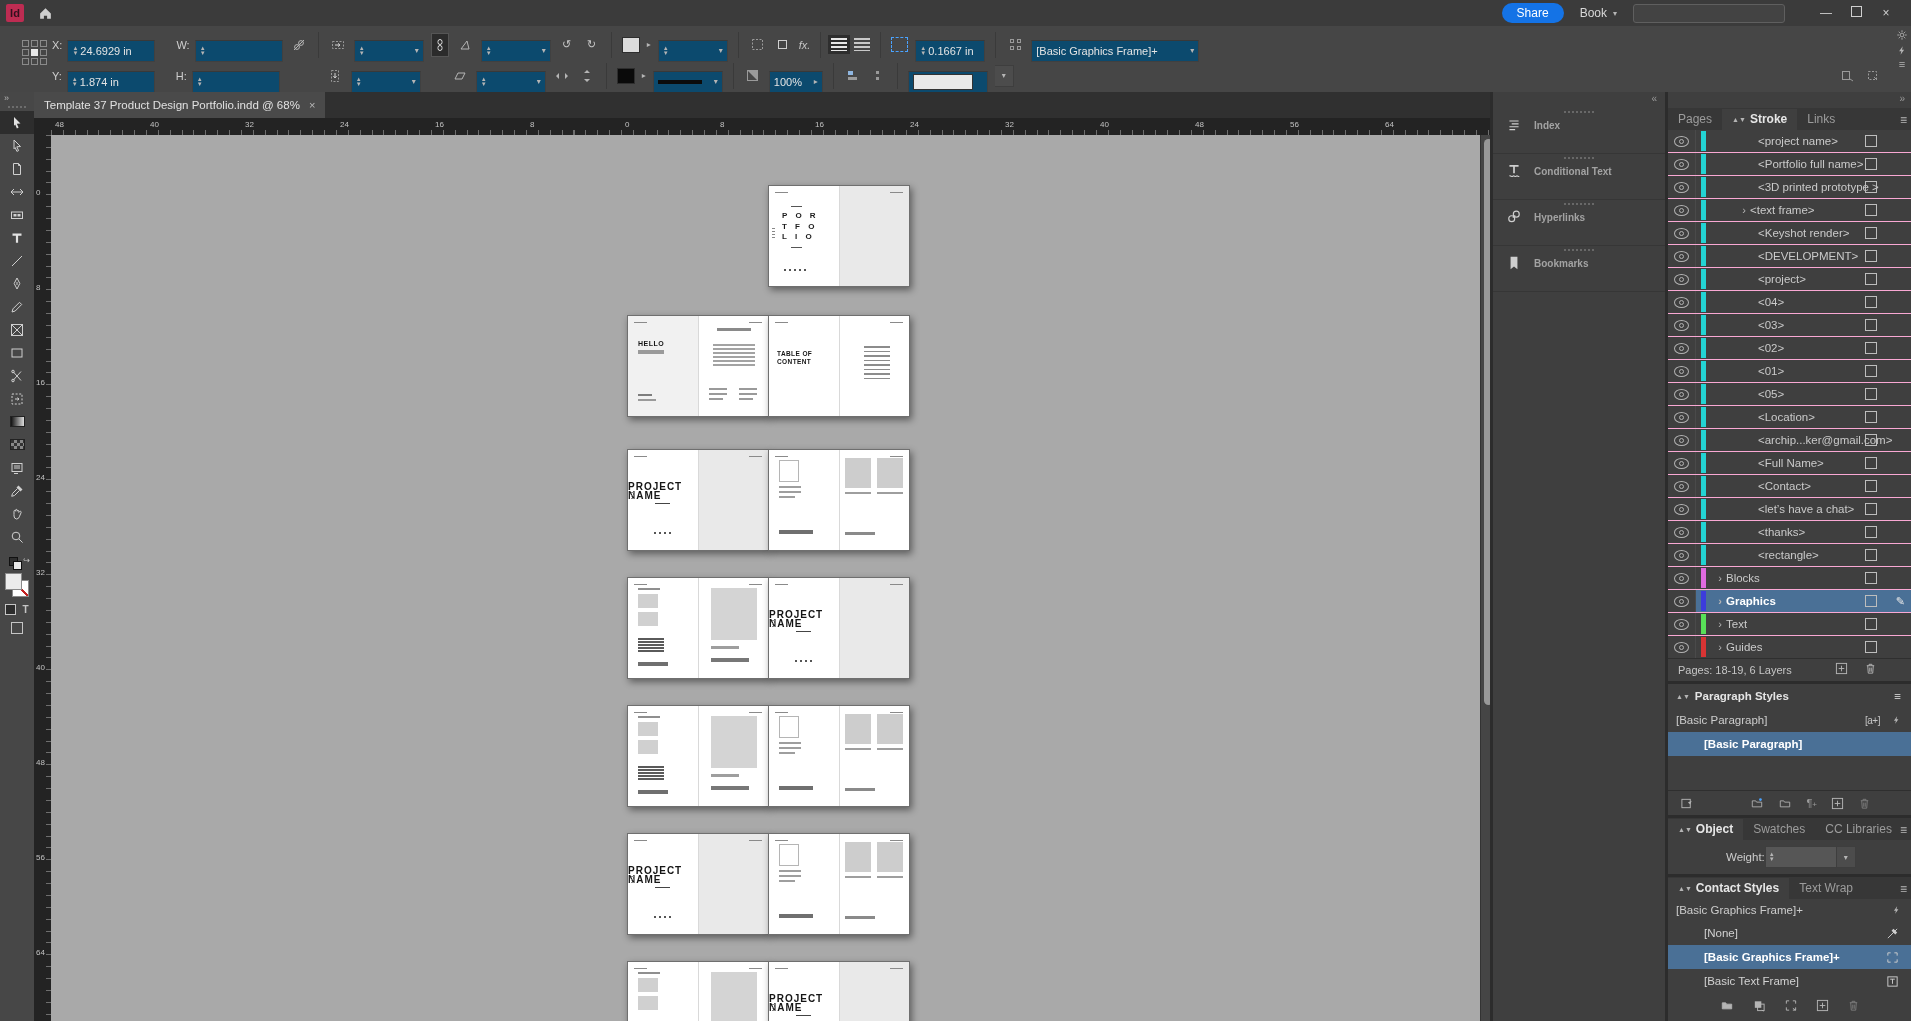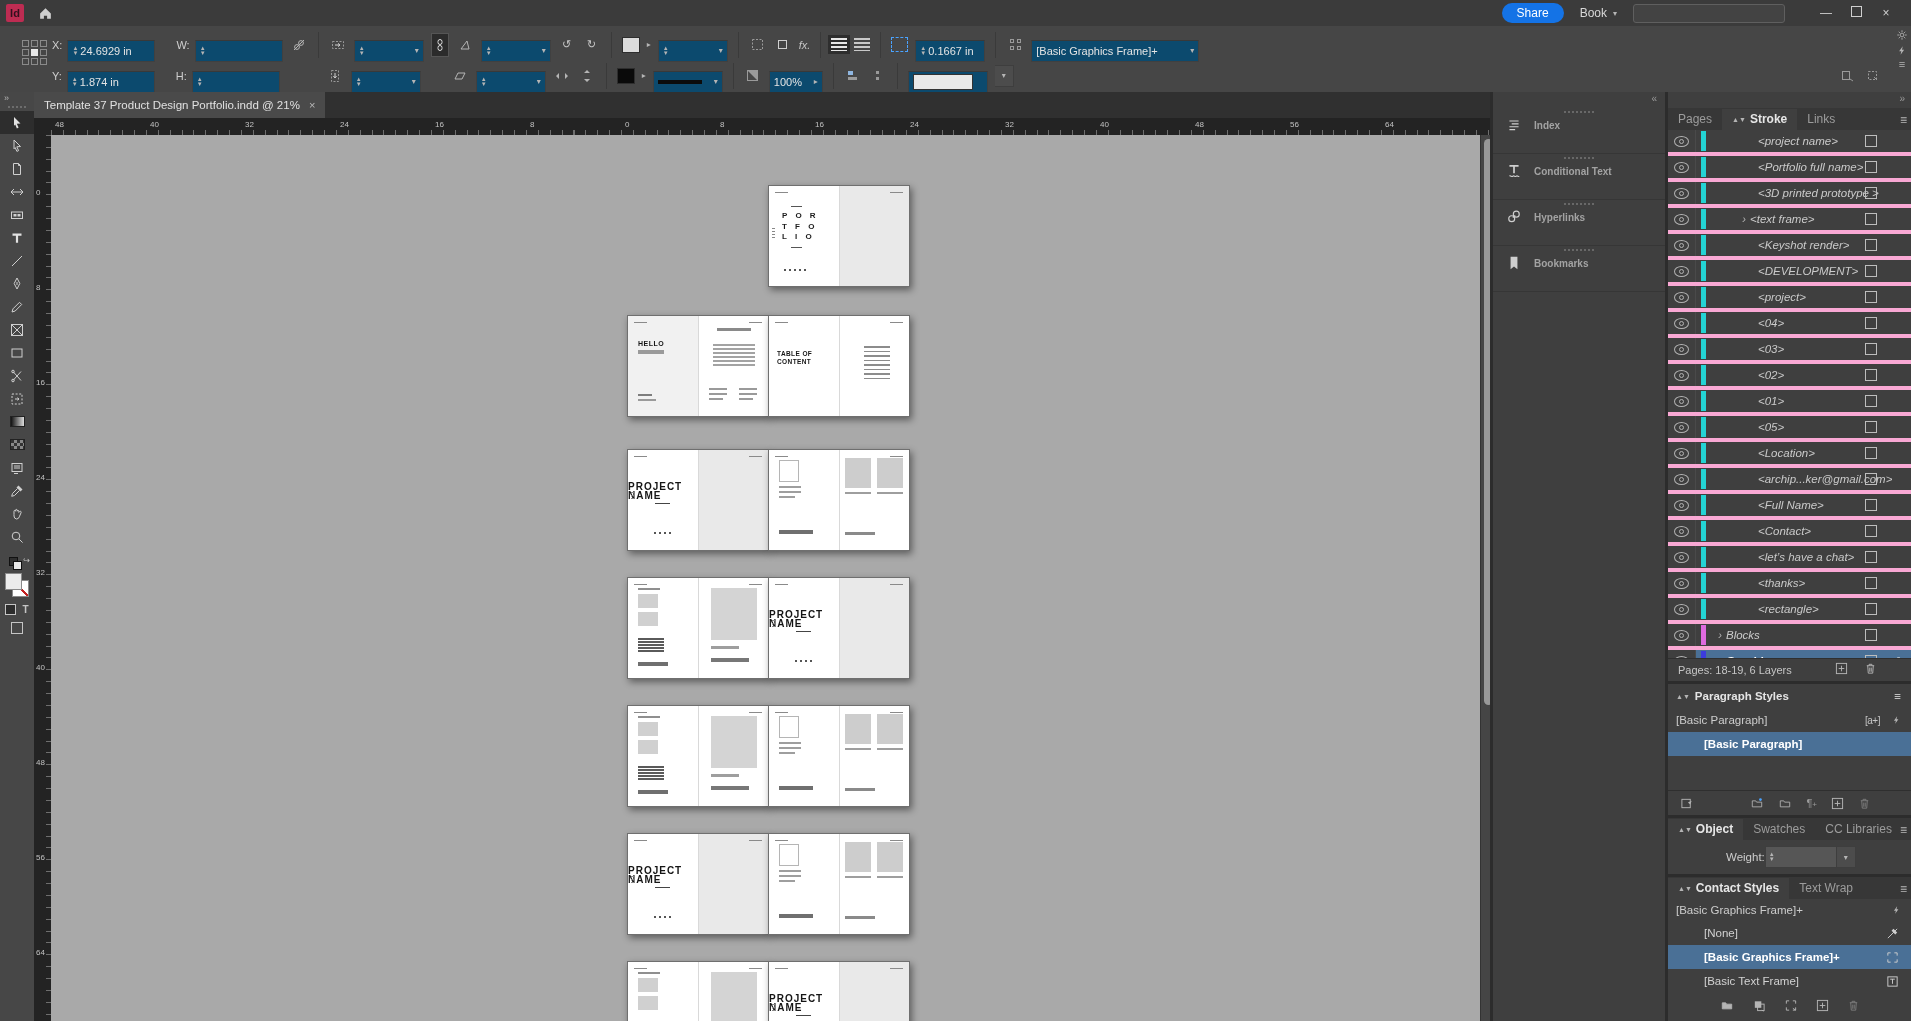--- a/index.html
+++ b/index.html
@@ -113,21 +113,21 @@
   
   #right-dock{position:absolute;right:0;top:0;bottom:0;width:243px;background:#3f3f3f;display:flex;flex-direction:column;}
   .dock-head{height:16px;position:relative;}
   .dock-head .collapse{position:absolute;right:6px;top:1px;color:#9a9a9a;font-size:10px;}
   .ptabs{height:22px;display:flex;align-items:flex-end;background:#373737;position:relative;}
   .ptab{padding:3px 10px 4px;font-size:12px;color:#9c9c9c;}
   .ptab.active{background:#3f3f3f;color:#e6e6e6;font-weight:bold;}
   .ptab .dia{font-size:7px;color:#b5b5b5;margin-right:4px;display:inline-block;transform:translateY(-1px);}
   .ptabs .pmenu{position:absolute;right:4px;bottom:3px;color:#b9b9b9;font-size:12px;}
   #layer-rows{height:528px;overflow:hidden;}
-  .layer-row{height:22px;display:flex;align-items:center;border-bottom:4px solid #f9a8d4;font-size:11.5px;color:#cacaca;position:relative;font-style:italic;}
+  .layer-row{height:22px;display:flex;align-items:center;border-bottom:1px solid #f9a8d4;font-size:11.5px;color:#cacaca;position:relative;}
   .lr-eye{width:27px;display:flex;align-items:center;justify-content:center;border-right:1px solid #4a4a4a;align-self:stretch;}
   .eye{width:13px;height:9px;border:1px solid #b2b2b2;border-radius:50%;position:relative;}
   .eye:after{content:"";position:absolute;left:3.5px;top:2px;width:3px;height:3px;border:1px solid #b2b2b2;border-radius:50%;}
   .lr-main{flex:1;display:flex;align-items:center;align-self:stretch;}
   .layer-row.selected .lr-main{background:#4a7096;color:#fff;font-weight:bold;}
   .lr-color{width:5px;height:20px;margin-left:5px;}
   .lr-exp{width:12px;color:#b5b5b5;font-size:11px;text-align:center;}
   .lr-name{white-space:nowrap;overflow:hidden;}
   .ind-item{margin-left:52px;} .ind-item-exp{margin-left:32px;} .ind-group{margin-left:8px;}
   .lr-pen{margin-left:auto;margin-right:6px;color:#e8e8e8;font-size:11px;}
@@ -510,21 +510,21 @@
           <span class="fmt-sq"></span>
           <span class="fmt-t">T</span>
         </div>
         <div class="view-sq"></div>
       </div>
     </div>
 
     <div id="docarea">
       <div id="tabrow">
         <div id="doc-tab">
-          <span>Template 37 Product Design Portfolio.indd @ 21%</span>
+          <span>Template 37 Product Design Portfolio.indd @ 68%</span>
           <span class="tab-close">×</span>
         </div>
       </div>
       <div id="ruler-corner"></div>
       <div id="h-ruler">
           <span class="hr-lbl" style="left: 4px;">48</span>
           <span class="hr-lbl" style="left: 99px;">40</span>
           <span class="hr-lbl" style="left: 194px;">32</span>
           <span class="hr-lbl" style="left: 289px;">24</span>
           <span class="hr-lbl" style="left: 384px;">16</span>

